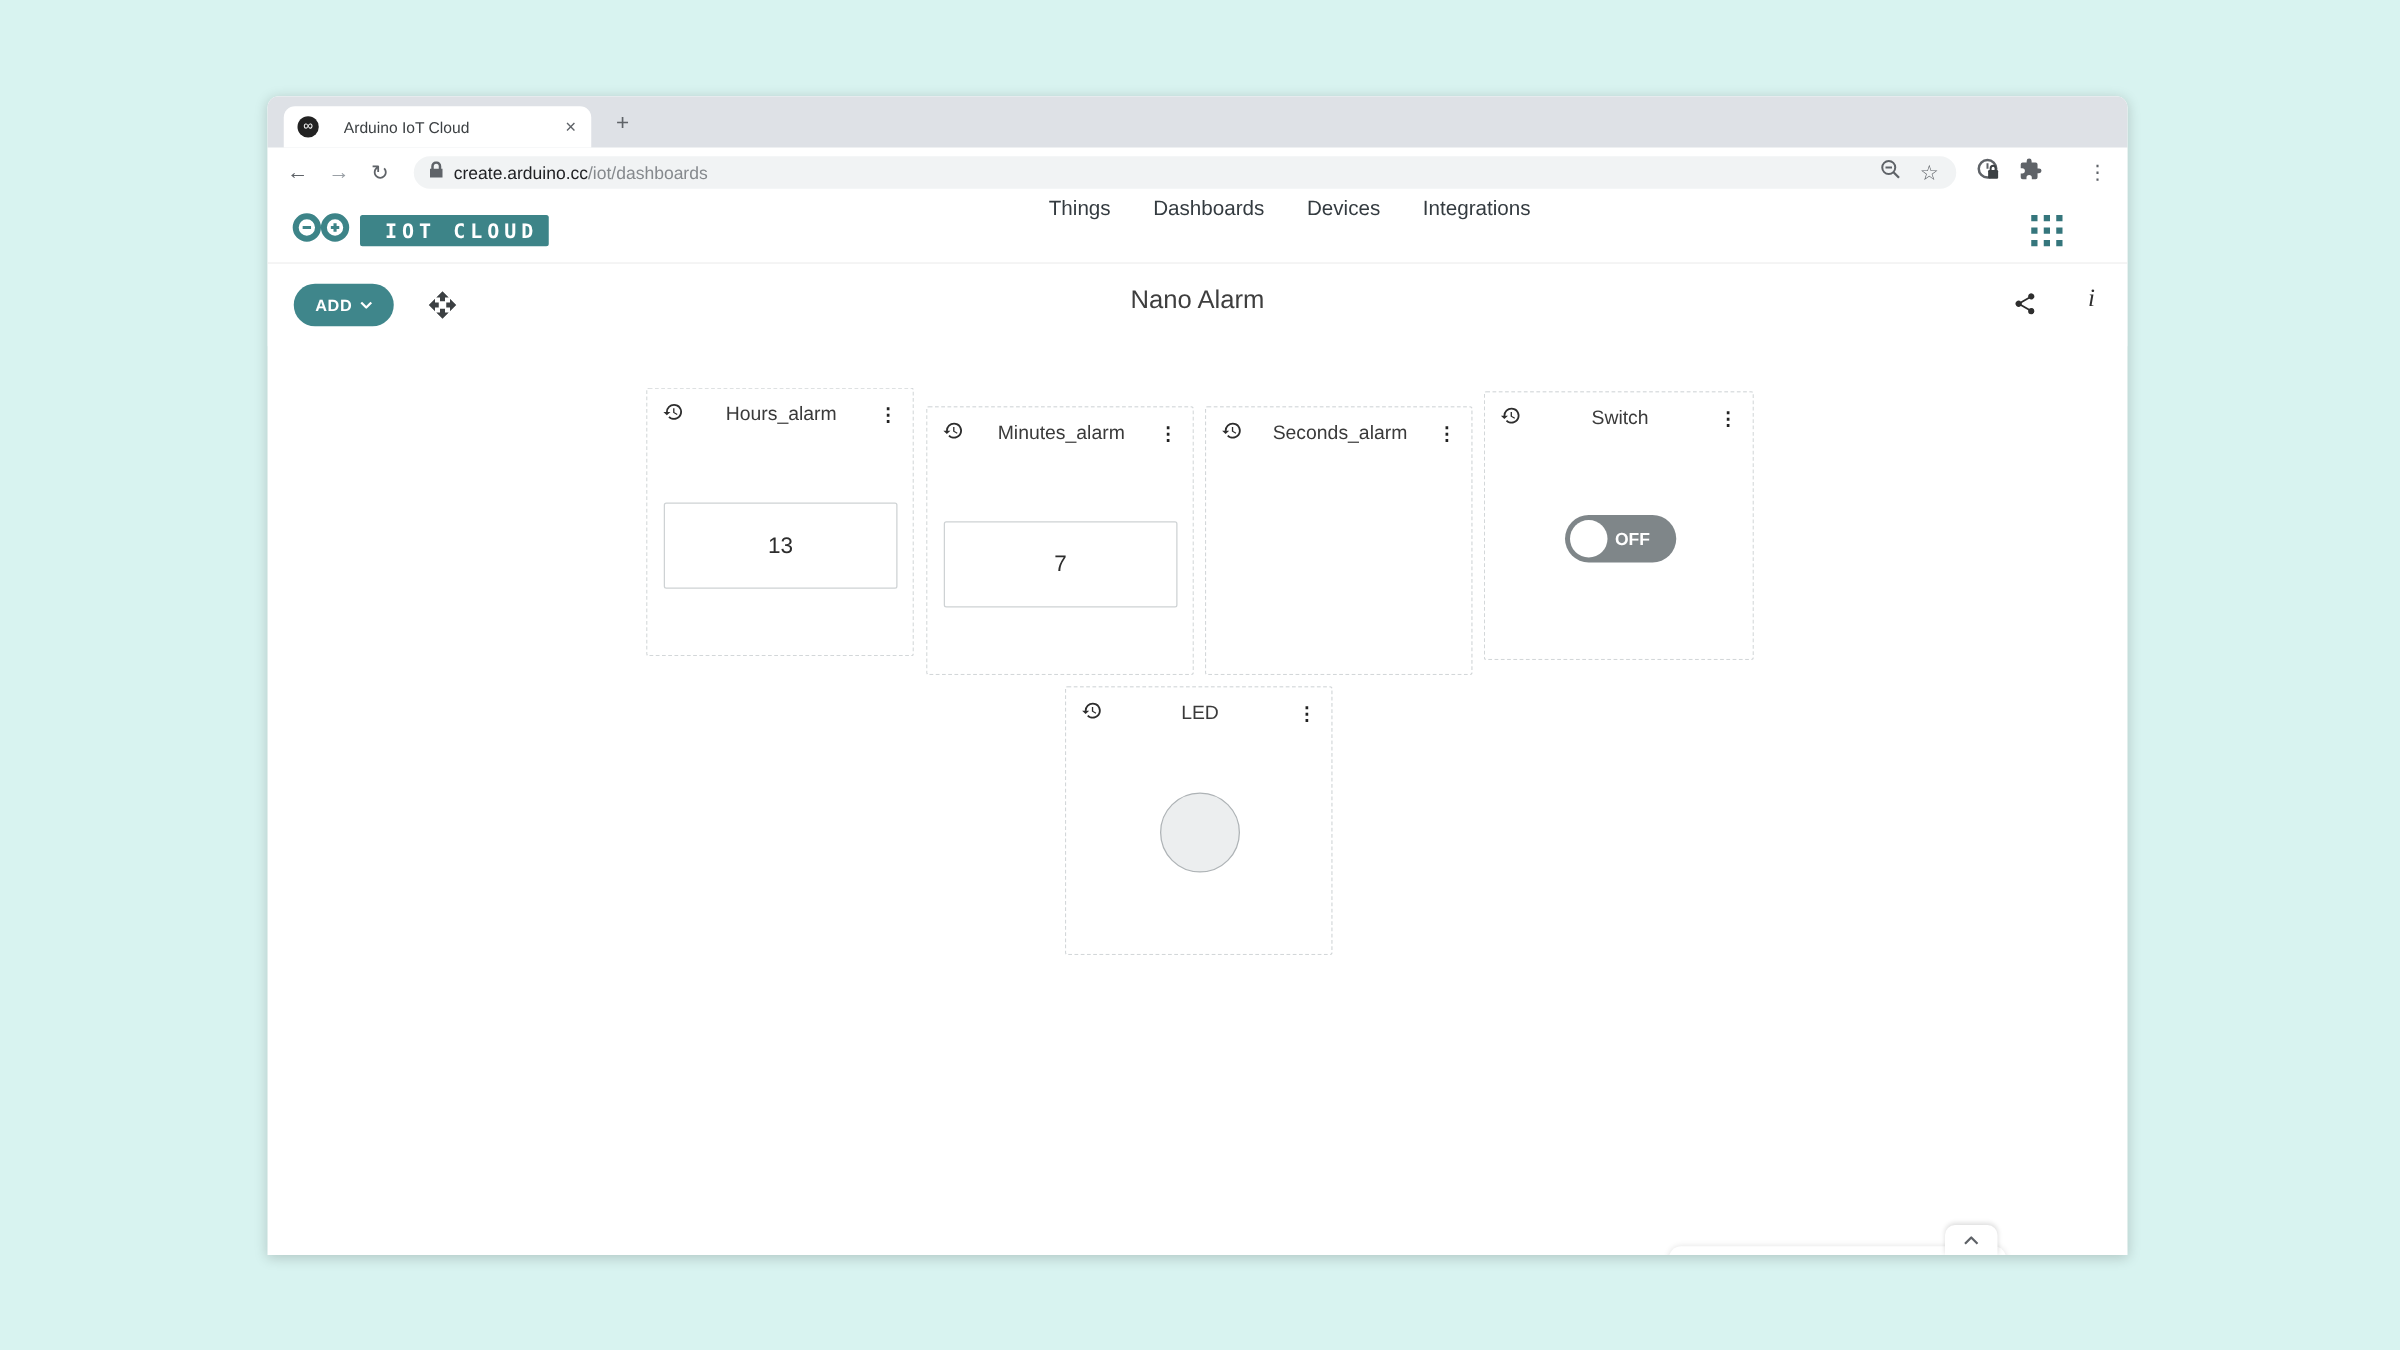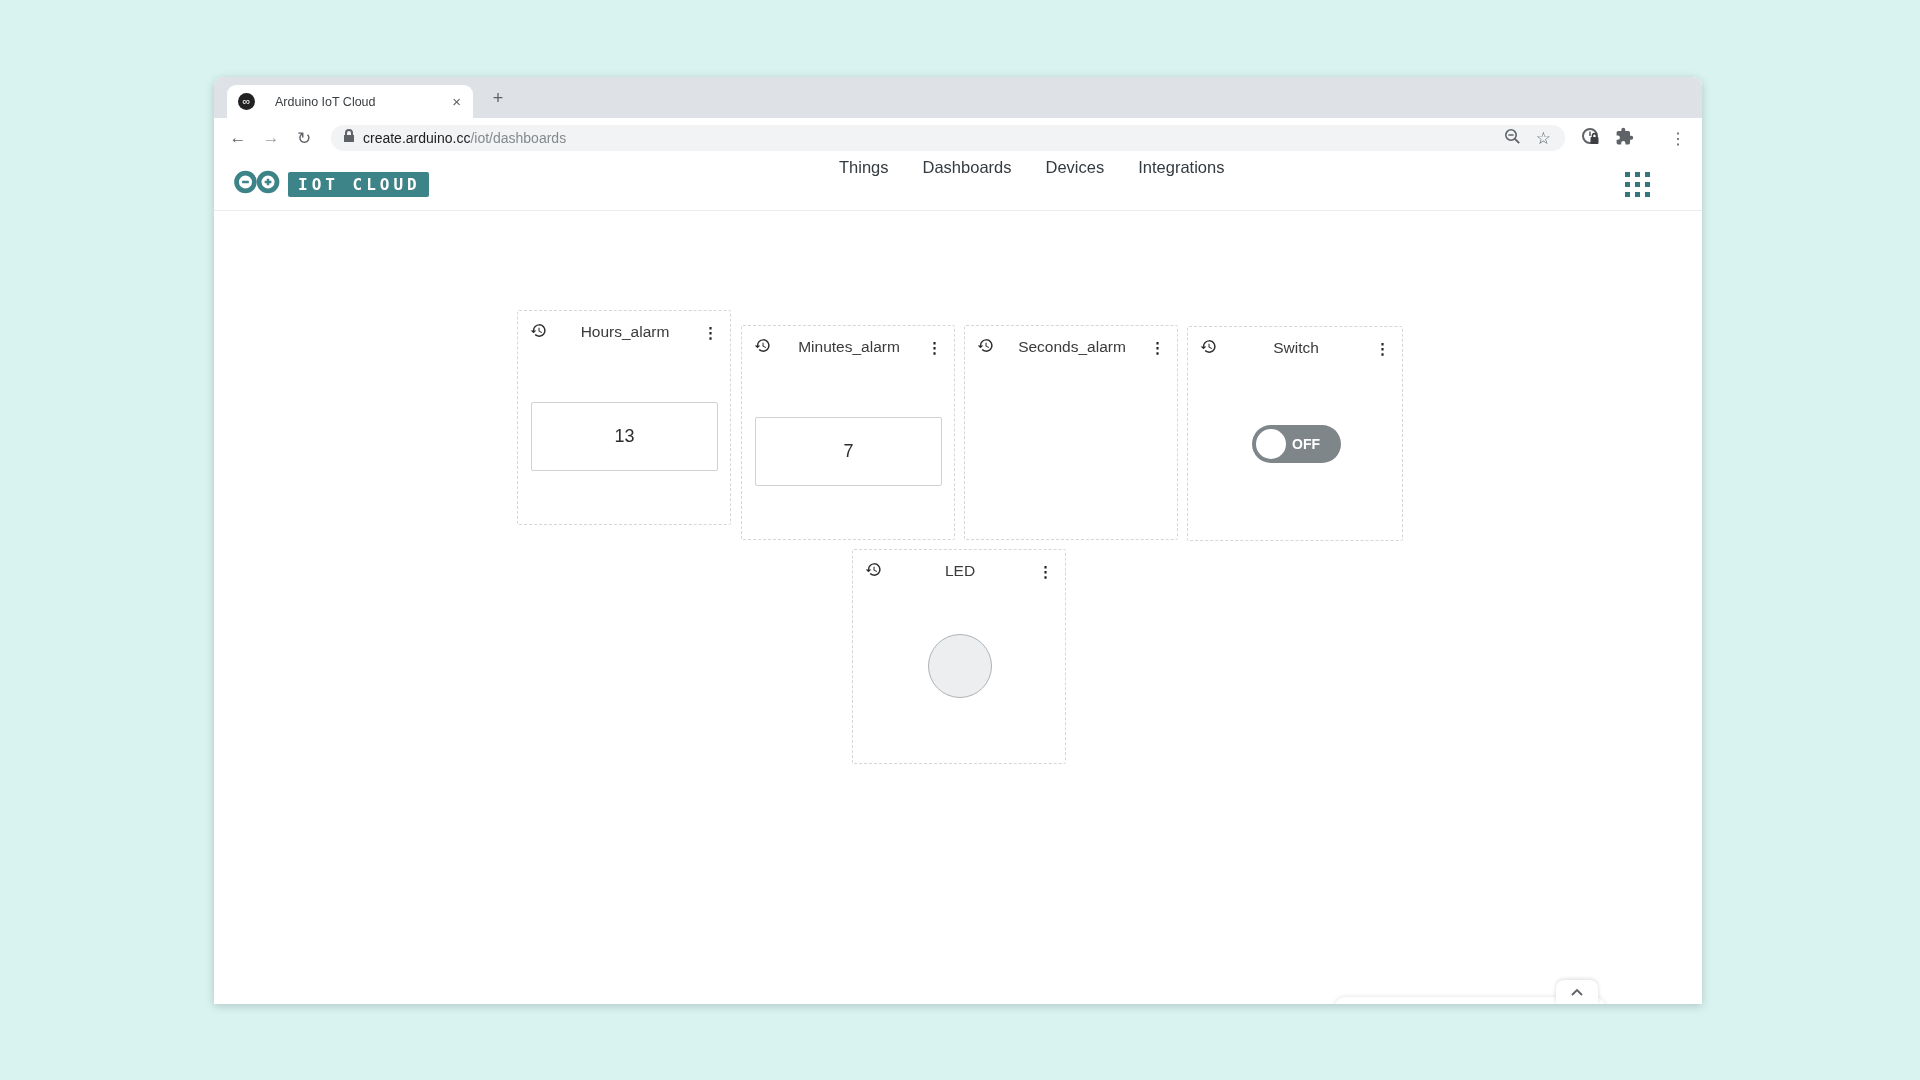--- a/index.html
+++ b/index.html
@@ -34,21 +34,21 @@
   .omni-right { display:flex; align-items:center; gap:15px; margin-right:2px; }
   .star { font-size:17px; color:#5f6368; }
   .ext-group { display:flex; align-items:center; gap:15px; margin-left:16px; }
   .browser-menu { font-size:16px; color:#5f6368; margin-left:36px; letter-spacing:0; }
 
   
   .site-header { position:relative; height:53px; background:#fff; border-bottom:1px solid #ececec;
                  display:flex; align-items:center; padding-left:19px; }
   .logo { display:flex; align-items:center; gap:7px; }
   .logo-box { background:#3d8488; color:#fff; font-family:"DejaVu Sans Mono", monospace;
-              font-weight:bold; font-size:16px; letter-spacing:4px; padding:3px 8px 3px 10px;
+              font-weight:bold; font-size:16px; letter-spacing:4px; padding:3px 8px 3px 20px;
               border-radius:2px; }
   .main-nav { position:absolute; left:625px; top:0; height:100%; display:flex; 
               gap:34px; }
   .main-nav span { font-size:16.5px; color:#343b40; cursor:pointer; }
   .grid-icon { position:absolute; right:51px; top:14px; width:26px; height:26px; display:grid;
                grid-template-columns:repeat(3,1fr); gap:4px; cursor:pointer; }
   .grid-icon i { width:5px; height:5px; background:#35767c; }
 
   
   .dash-toolbar { position:relative; height:66px; background:#fff; }
@@ -167,20 +167,40 @@
         <i></i>
         <i></i>
         <i></i>
         <i></i>
         <i></i>
         <i></i>
         <i></i>
     </div>
   </div>
 
+  <div class="dash-toolbar">
+    <button class="add-btn">
+      <span>ADD</span>
+      <svg width="10" height="6" viewBox="0 0 10 6">
+          <polyline points="1,1 5,5 9,1" fill="none" stroke="#fff" stroke-width="1.8"></polyline>
+        </svg>
+    </button>
+    <span class="move-btn">
+      <svg width="24" height="24" viewBox="0 0 24 24">
+          <path d="M10 9h4V6h3l-5-5-5 5h3v3zm-1 1H6V7l-5 5 5 5v-3h3v-4zm14 2l-5-5v3h-3v4h3v3l5-5zm-9 3h-4v3H7l5 5 5-5h-3v-3z" fill="#3c4043"></path>
+        </svg>
+    </span>
+    <div class="dash-title">Nano Alarm</div>
+    <span class="share-btn">
+      <svg width="20" height="20" viewBox="0 0 24 24">
+          <path d="M18 16.1a2.9 2.9 0 0 0-2 .8l-7.1-4.2c.1-.2.1-.5.1-.7s0-.5-.1-.7L16 7.2a3 3 0 1 0-1-2.2c0 .2 0 .5.1.7L8 9.8a3 3 0 1 0 0 4.4l7.1 4.1a2.8 2.8 0 0 0-.1.7 3 3 0 1 0 3-2.9z" fill="#2e2e2e"></path>
+        </svg>
+    </span>
+    <span class="info-btn">i</span>
+  </div>
 
   <div class="card" style="left:303px; top:233px;">
     <div class="card-head">
       <span>
         <svg width="17" height="17" viewBox="0 0 24 24">
             <path d="M13 3a9 9 0 0 0-9 9H1l3.9 3.9L9 12H6a7 7 0 1 1 7 7 7 7 0 0 1-5-2.1l-1.4 1.4A9 9 0 1 0 13 3zm-1 5v5l4.3 2.5.7-1.2-3.5-2V8z" fill="#2e2e2e"></path>
           </svg>
       </span>
       <span class="card-name">Hours_alarm</span>
       <span class="card-menu">⋮</span>
@@ -206,21 +226,21 @@
       <span>
         <svg width="17" height="17" viewBox="0 0 24 24">
             <path d="M13 3a9 9 0 0 0-9 9H1l3.9 3.9L9 12H6a7 7 0 1 1 7 7 7 7 0 0 1-5-2.1l-1.4 1.4A9 9 0 1 0 13 3zm-1 5v5l4.3 2.5.7-1.2-3.5-2V8z" fill="#2e2e2e"></path>
           </svg>
       </span>
       <span class="card-name">Seconds_alarm</span>
       <span class="card-menu">⋮</span>
     </div>
   </div>
 
-  <div class="card" style="left:973px; top:249px; width:216px;">
+  <div class="card" style="left:973px; top:236px; width:216px;">
     <div class="card-head">
       <span>
         <svg width="17" height="17" viewBox="0 0 24 24">
             <path d="M13 3a9 9 0 0 0-9 9H1l3.9 3.9L9 12H6a7 7 0 1 1 7 7 7 7 0 0 1-5-2.1l-1.4 1.4A9 9 0 1 0 13 3zm-1 5v5l4.3 2.5.7-1.2-3.5-2V8z" fill="#2e2e2e"></path>
           </svg>
       </span>
       <span class="card-name">Switch</span>
       <span class="card-menu">⋮</span>
     </div>
     <div class="switch-ctl">

